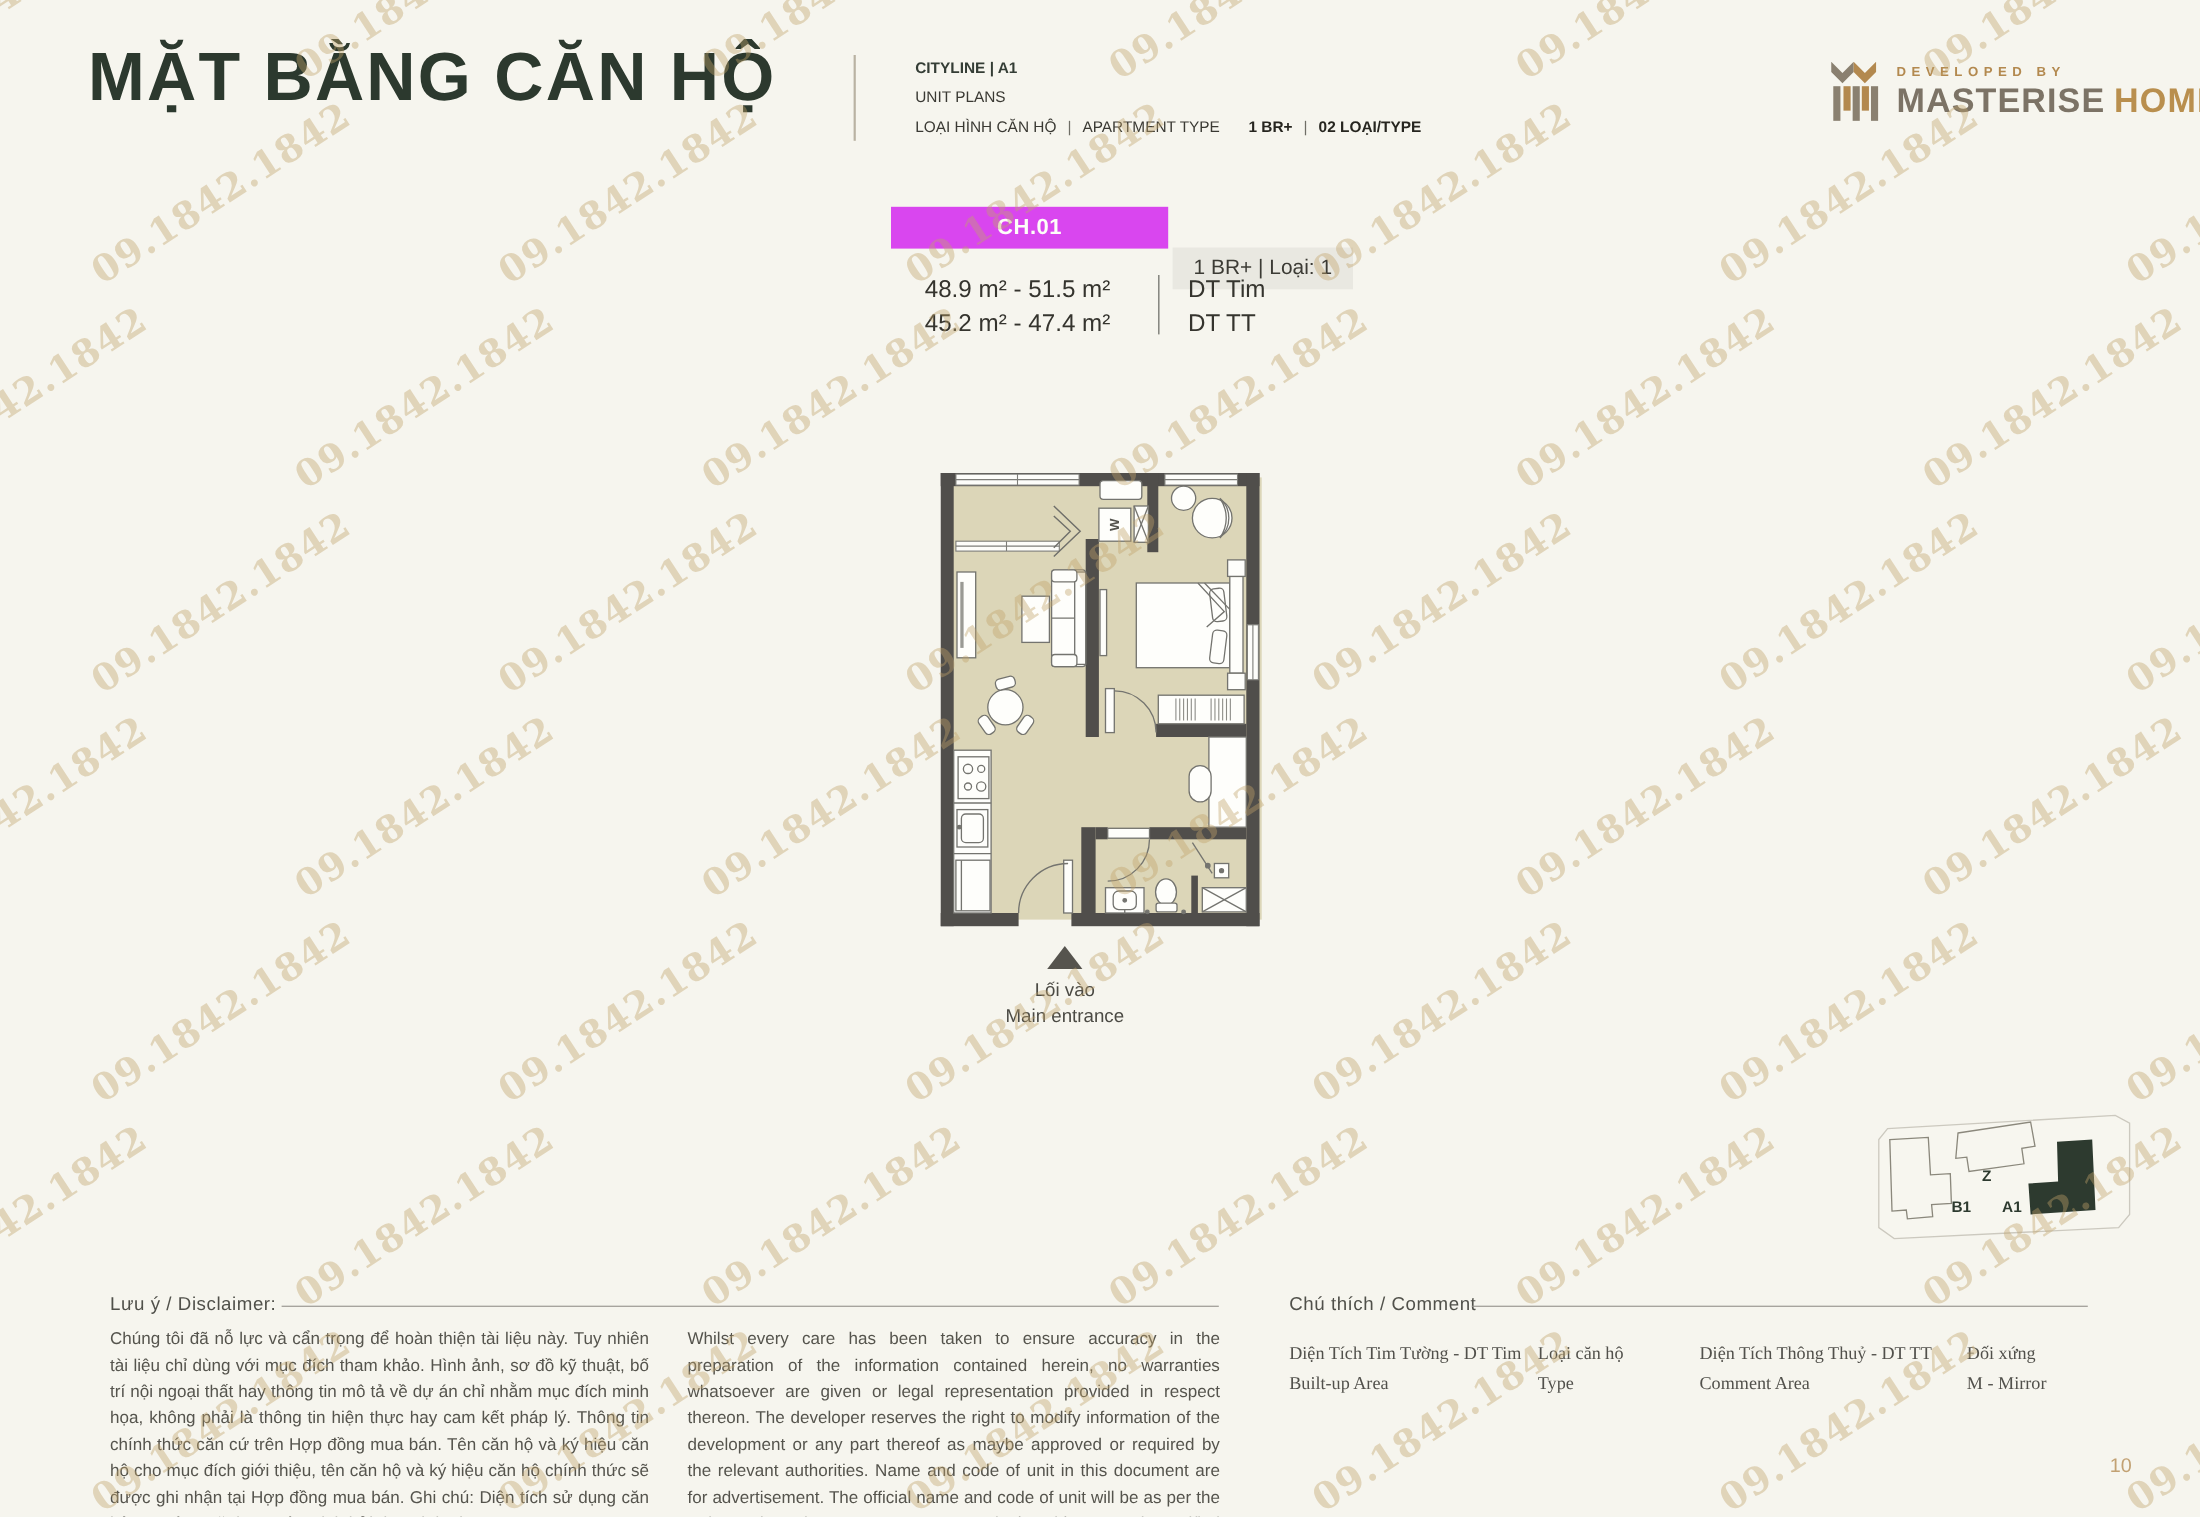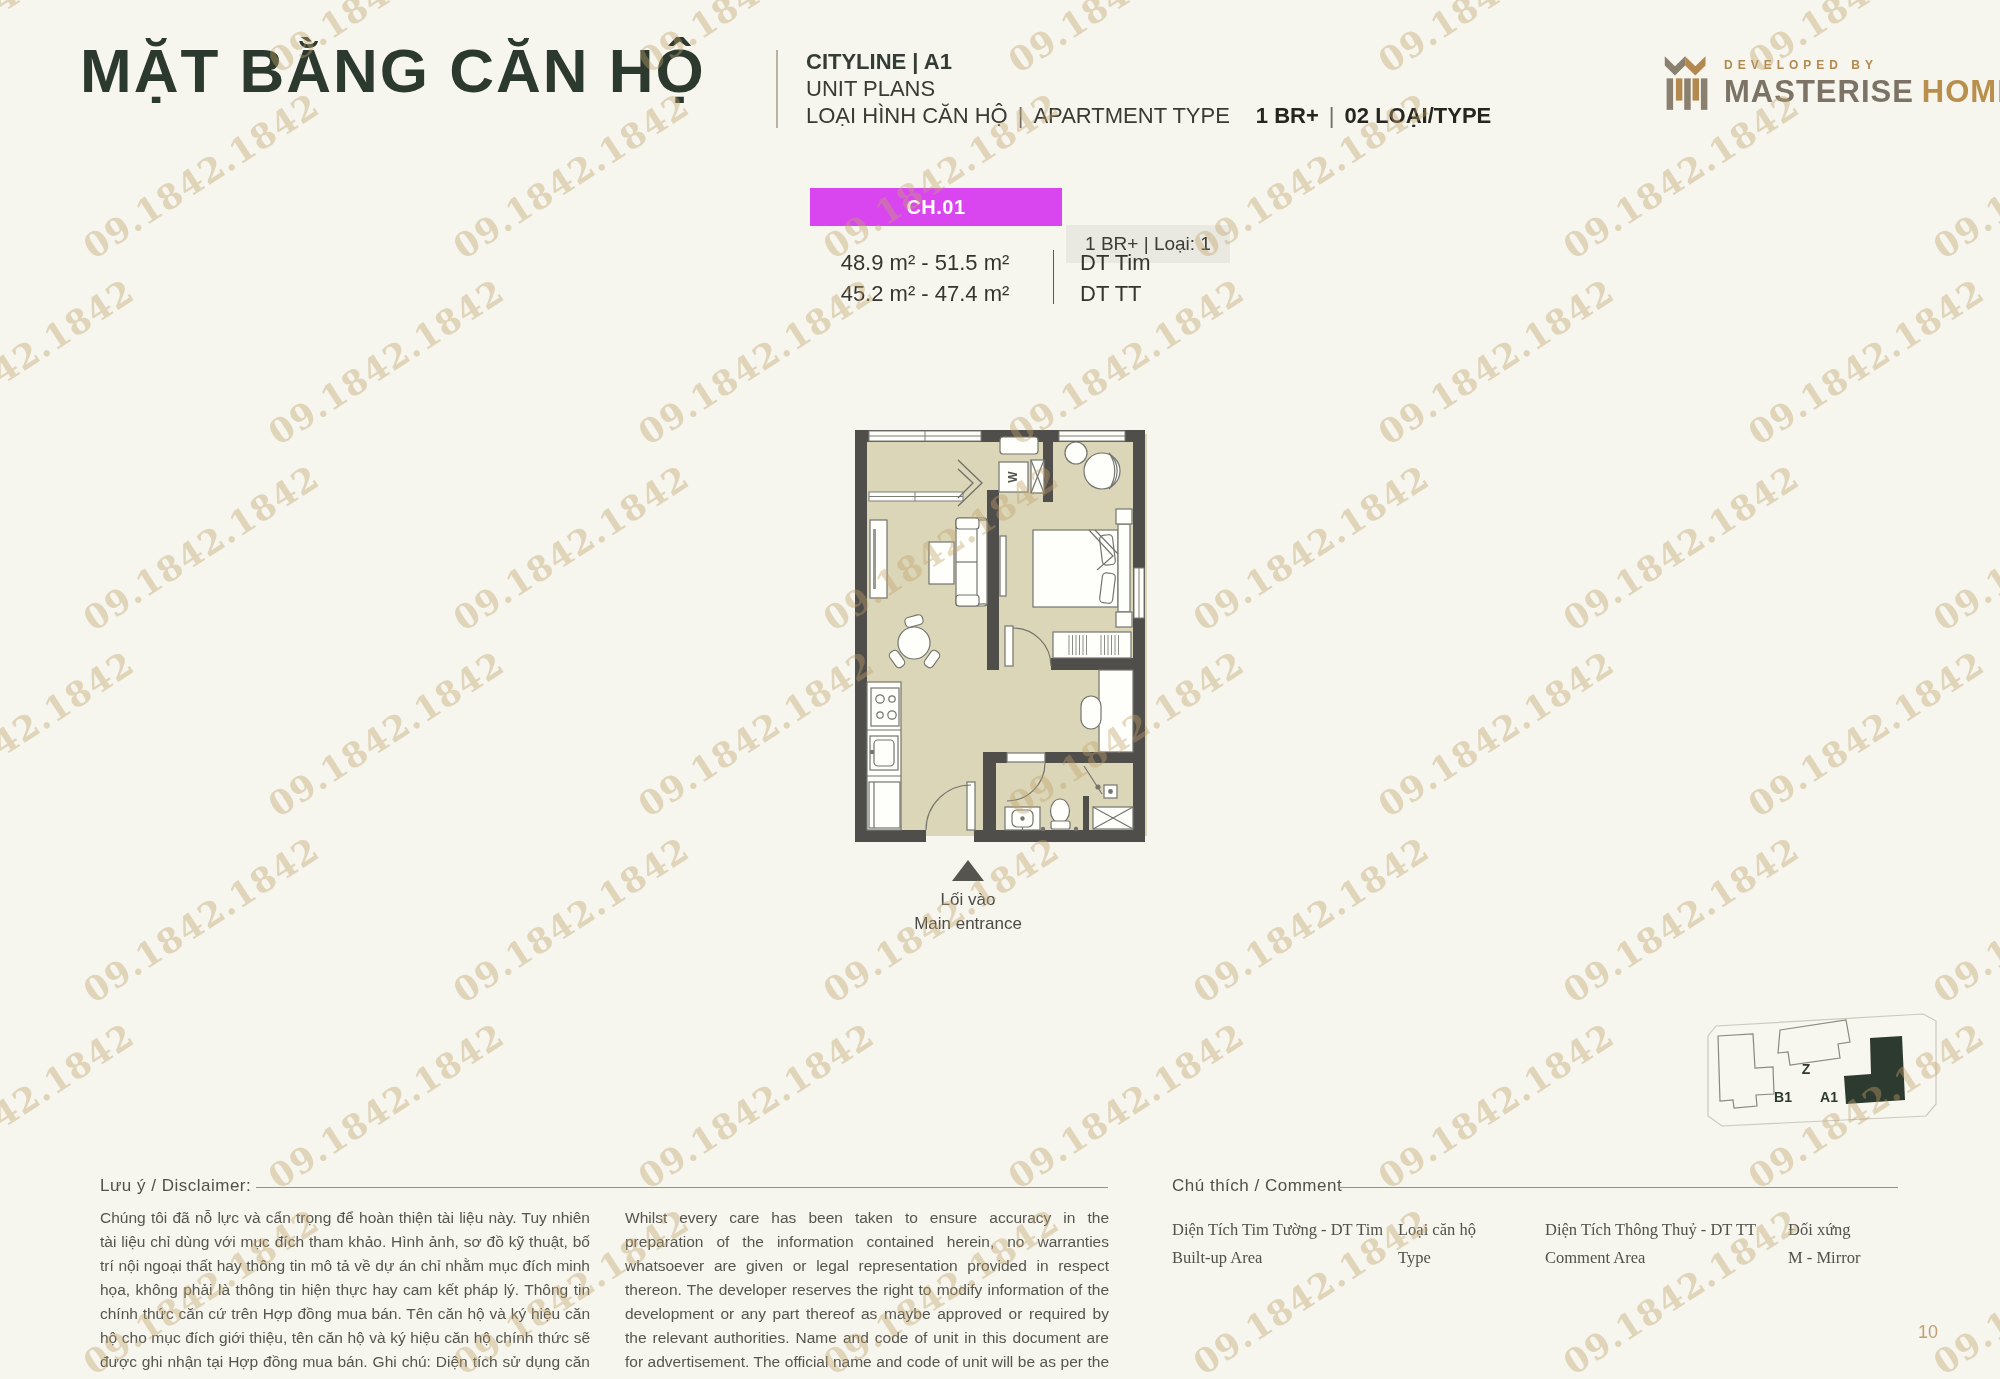--- a/index.html
+++ b/index.html
@@ -10,21 +10,21 @@
   
   #watermark-layer{position:absolute;inset:0;z-index:30;pointer-events:none;overflow:hidden;}
   .wm{position:absolute;white-space:nowrap;font-family:"DejaVu Serif",serif;
       font-size:34px;letter-spacing:1px;color:rgba(193,162,106,0.40);
       transform:rotate(-33deg);font-weight:600;}
 
   
   .page-title{left:80px;top:40px;font-size:62px;font-weight:700;letter-spacing:2px;
       color:#2c392e;line-height:1;}
   .header-divider{left:776px;top:50px;width:2px;height:78px;background:#b9b2a2;}
-  .header-block{left:806px;top:48px;font-size:22px;line-height:27px;color:#3a3933;}
+  .header-block{left:832px;top:48px;font-size:14px;line-height:27px;color:#3a3933;}
   .header-line1{font-weight:700;color:#343d35;}
   .hdr-bold{font-weight:700;color:#26251f;}
   .hdr-sep{color:#6f6e66;padding:0 10px;}
   .hdr-gap{padding-left:26px;}
 
   
   .logo-block{left:1662px;top:52px;display:flex;align-items:flex-start;z-index:5;}
   .logo-text{margin-left:12px;}
   .developed-by{font-size:12px;letter-spacing:5px;color:#b3894f;font-weight:700;margin-top:6px;}
   .brand-line{font-size:31px;font-weight:700;letter-spacing:1px;margin-top:2px;}

